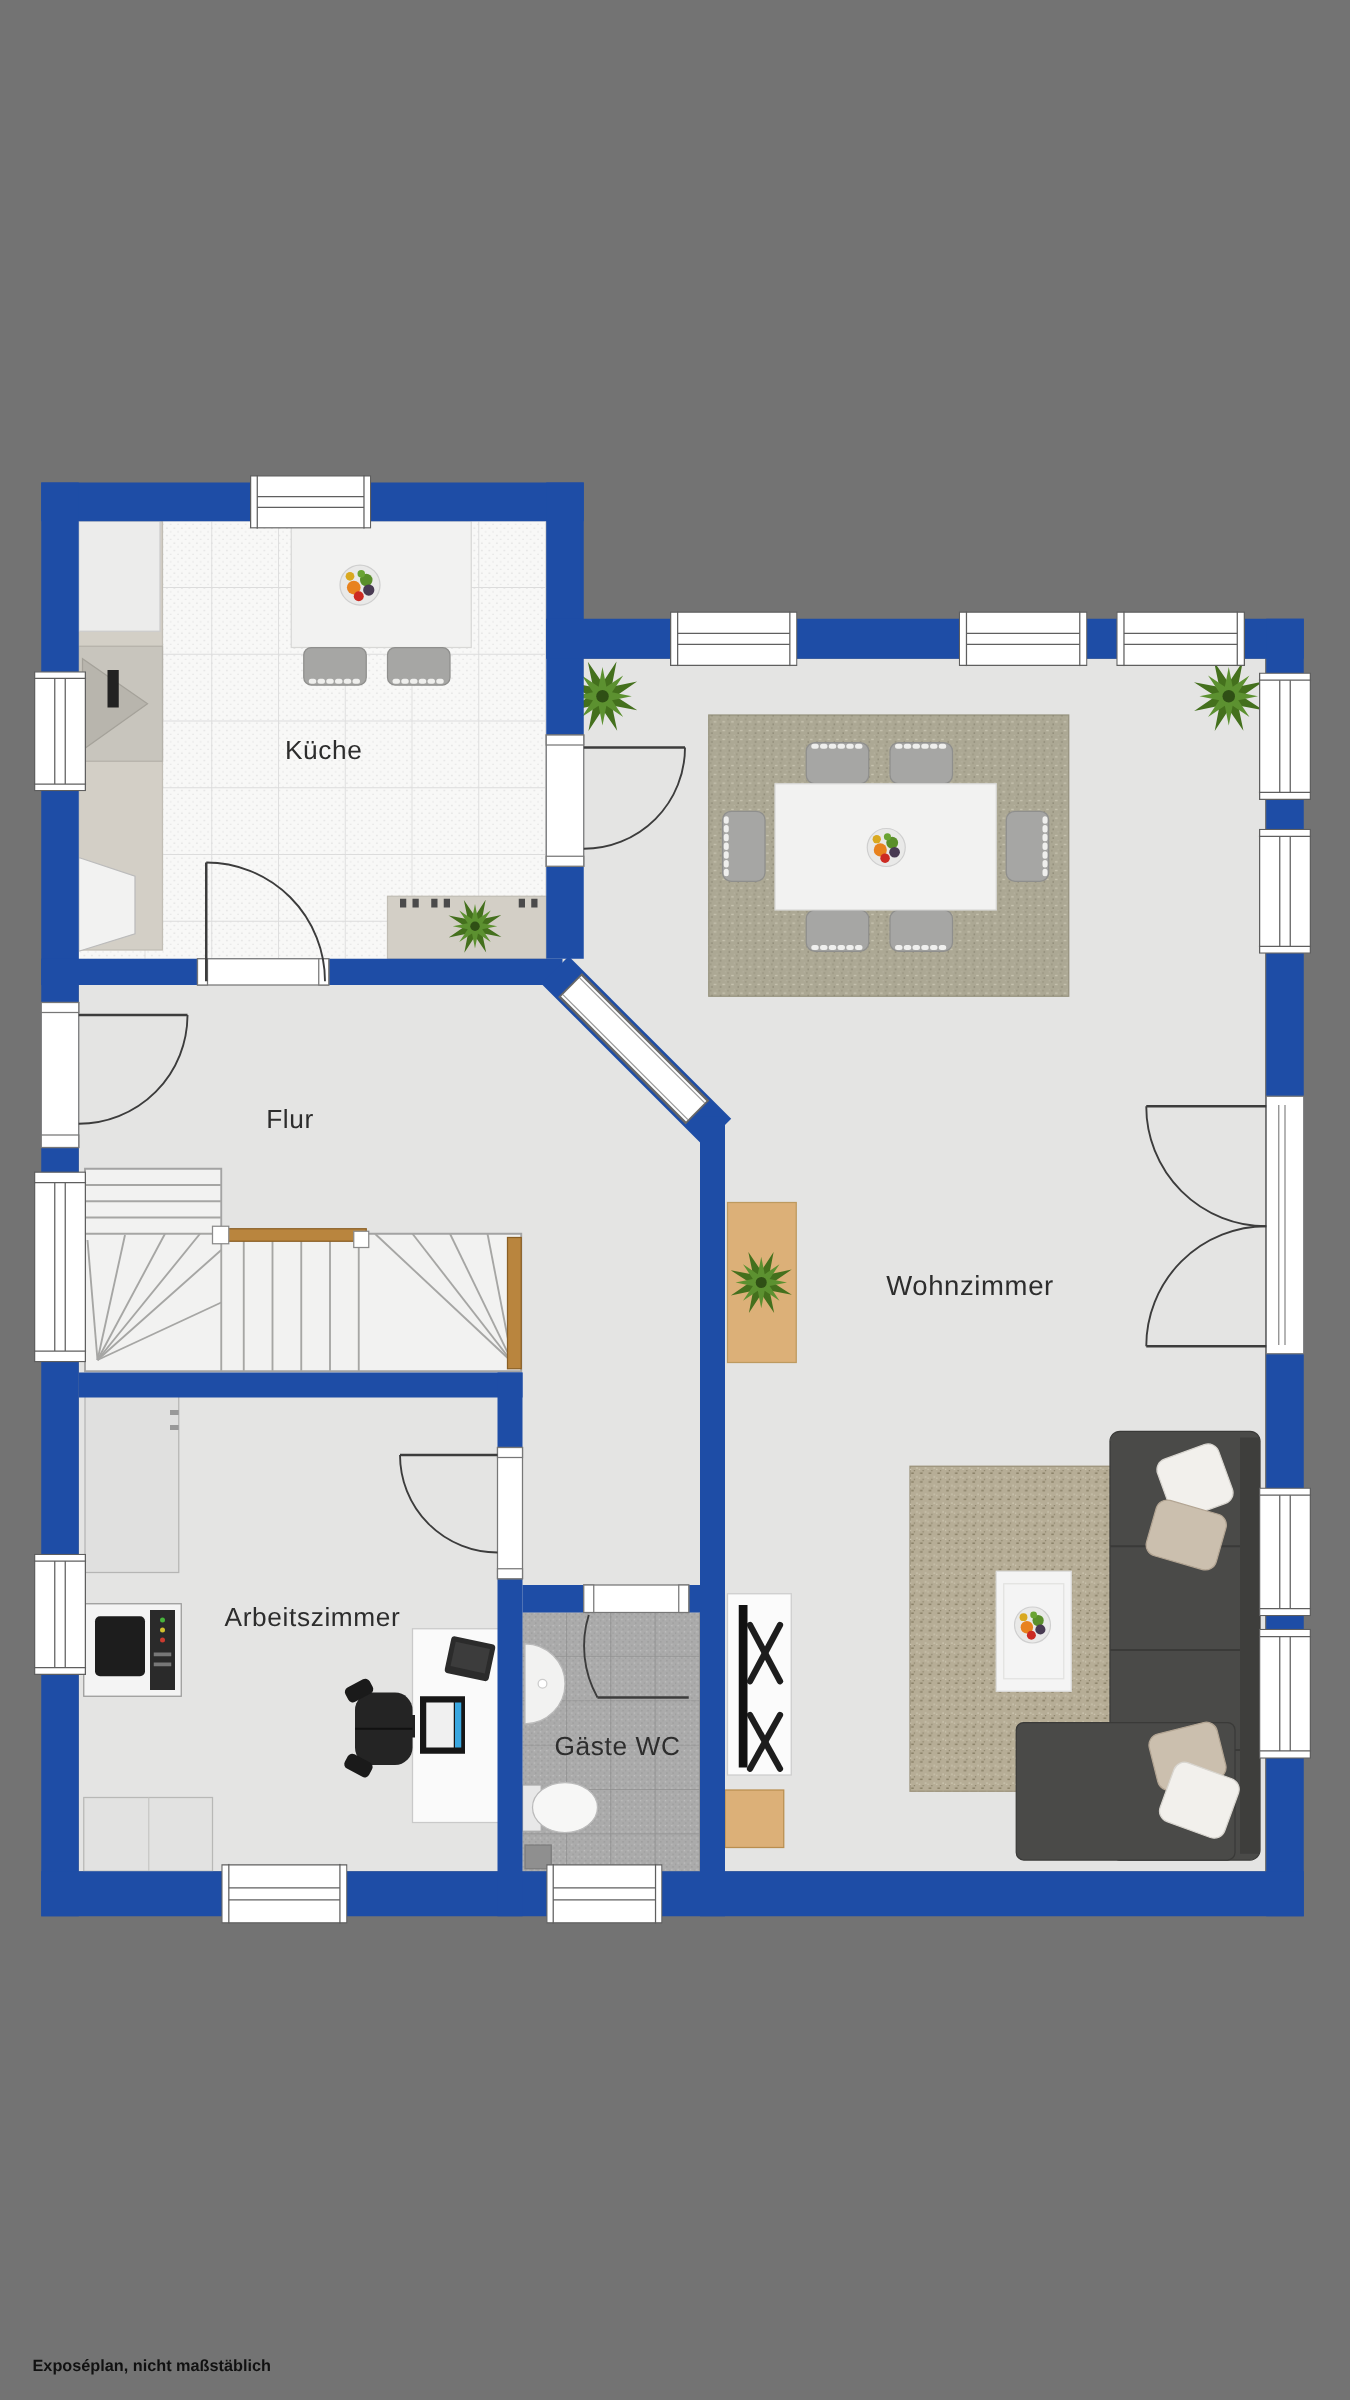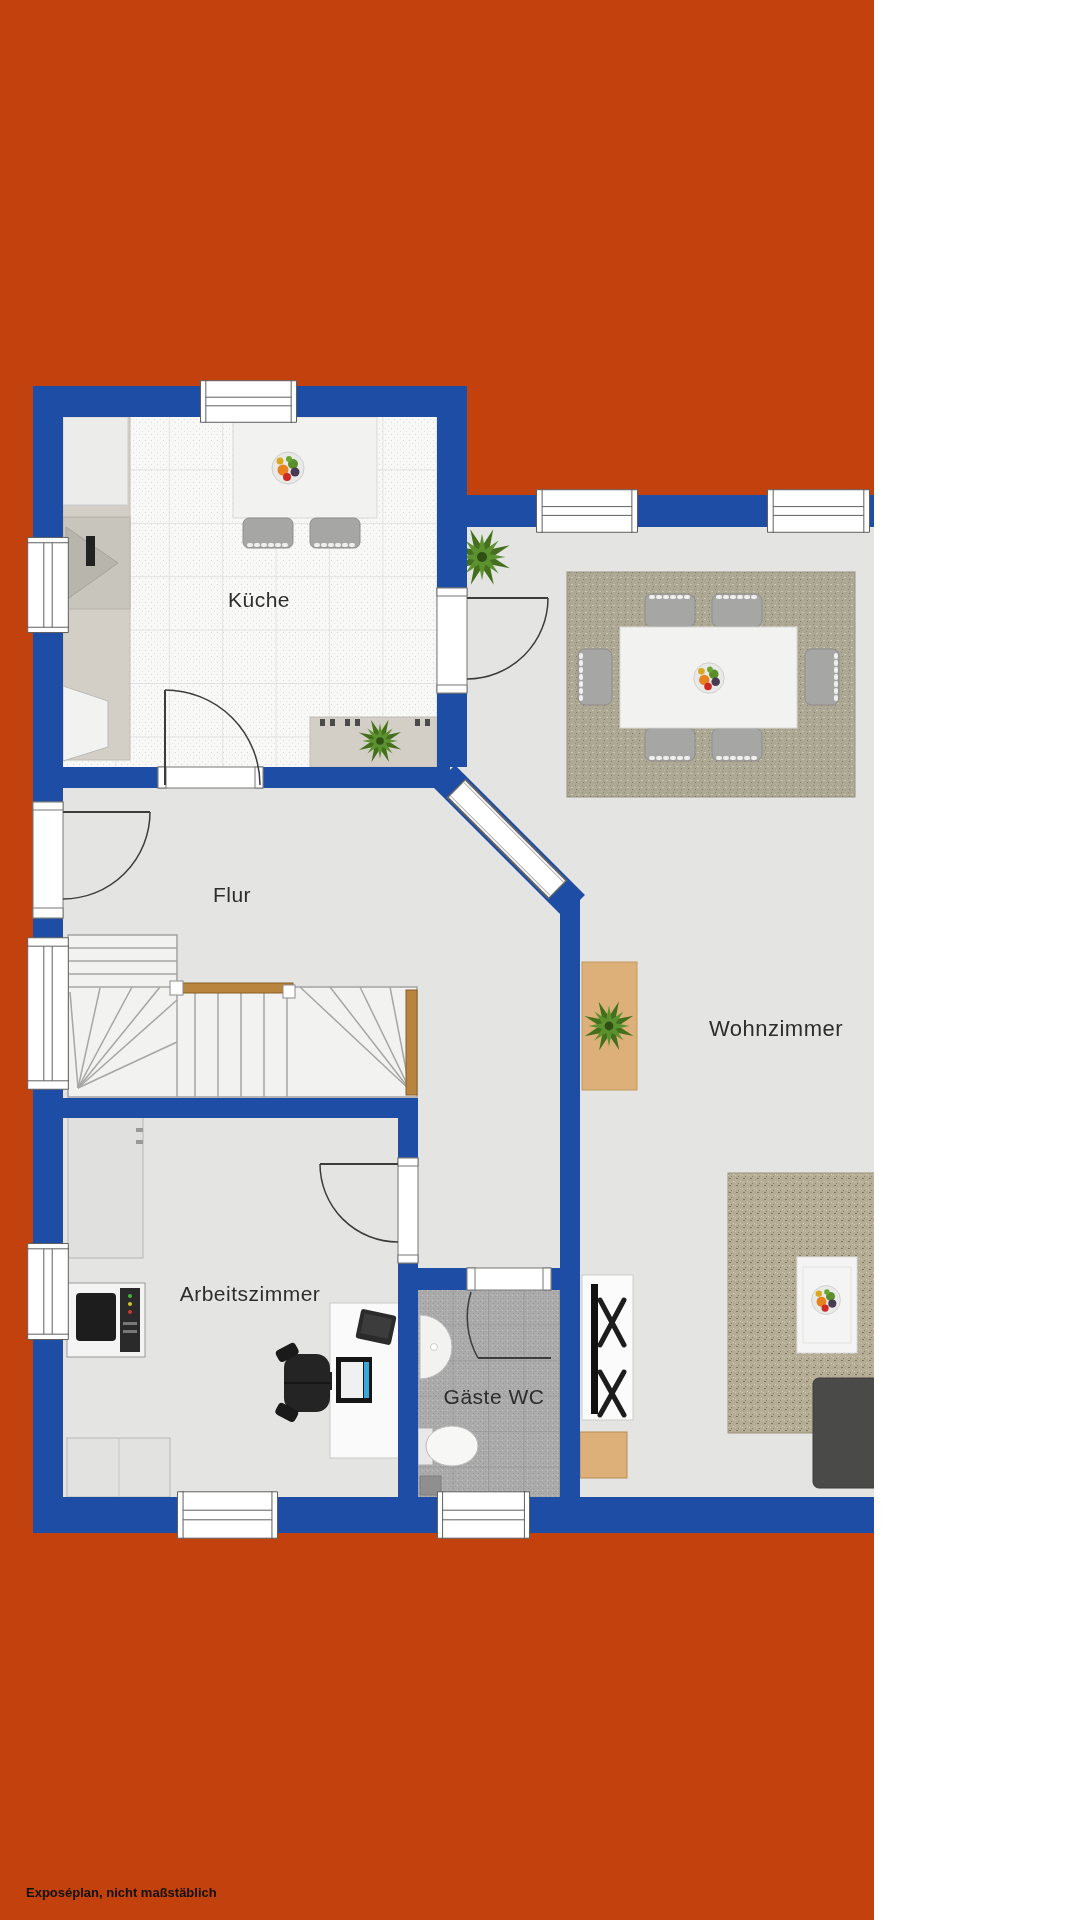--- a/index.html
+++ b/index.html
@@ -1,16 +1,16 @@
 <!DOCTYPE html>
 <html style="--wall: #1e4da6; --floor: #e4e4e3; --kitchen_tile: #f8f8f7; --wc_tile: #ababab; --rug_dining: #aca894; --rug_living: #b6ad96; --stairs: #f2f2f1; --handrail: #b9853e; --couch: #4a4a48; --couch_dark: #3e3e3c; --wood: #dcb078; --screen_accent: #3aa7e0;"><head>
 <meta charset="utf-8">
 <style>
   html,body{margin:0;padding:0;background:#ffffff;}
-  .page{position:relative;width:874px;height:1920px;background:#c2410c;overflow:hidden;
+  .page{position:relative;width:1080px;height:1920px;background:#737373;overflow:hidden;
         font-family:"Liberation Sans", sans-serif;}
   svg text{font-family:"Liberation Sans", sans-serif;}
   .room-label{font-size:21px;fill:#2d2d2d;text-anchor:middle;letter-spacing:.5px;}
   .room-label--big{font-size:22px;}
   .footer-note{font-size:13px;font-weight:bold;fill:#111;}
   .c-wall{fill:var(--wall,#1e4da6);}
   .c-floor{fill:var(--floor,#e4e4e3);}
   .c-ktile{fill:var(--kitchen_tile,#f8f8f7);}
   .c-wctile{fill:var(--wc_tile,#ababab);}
   .c-rugd{fill:var(--rug_dining,#aca894);}

